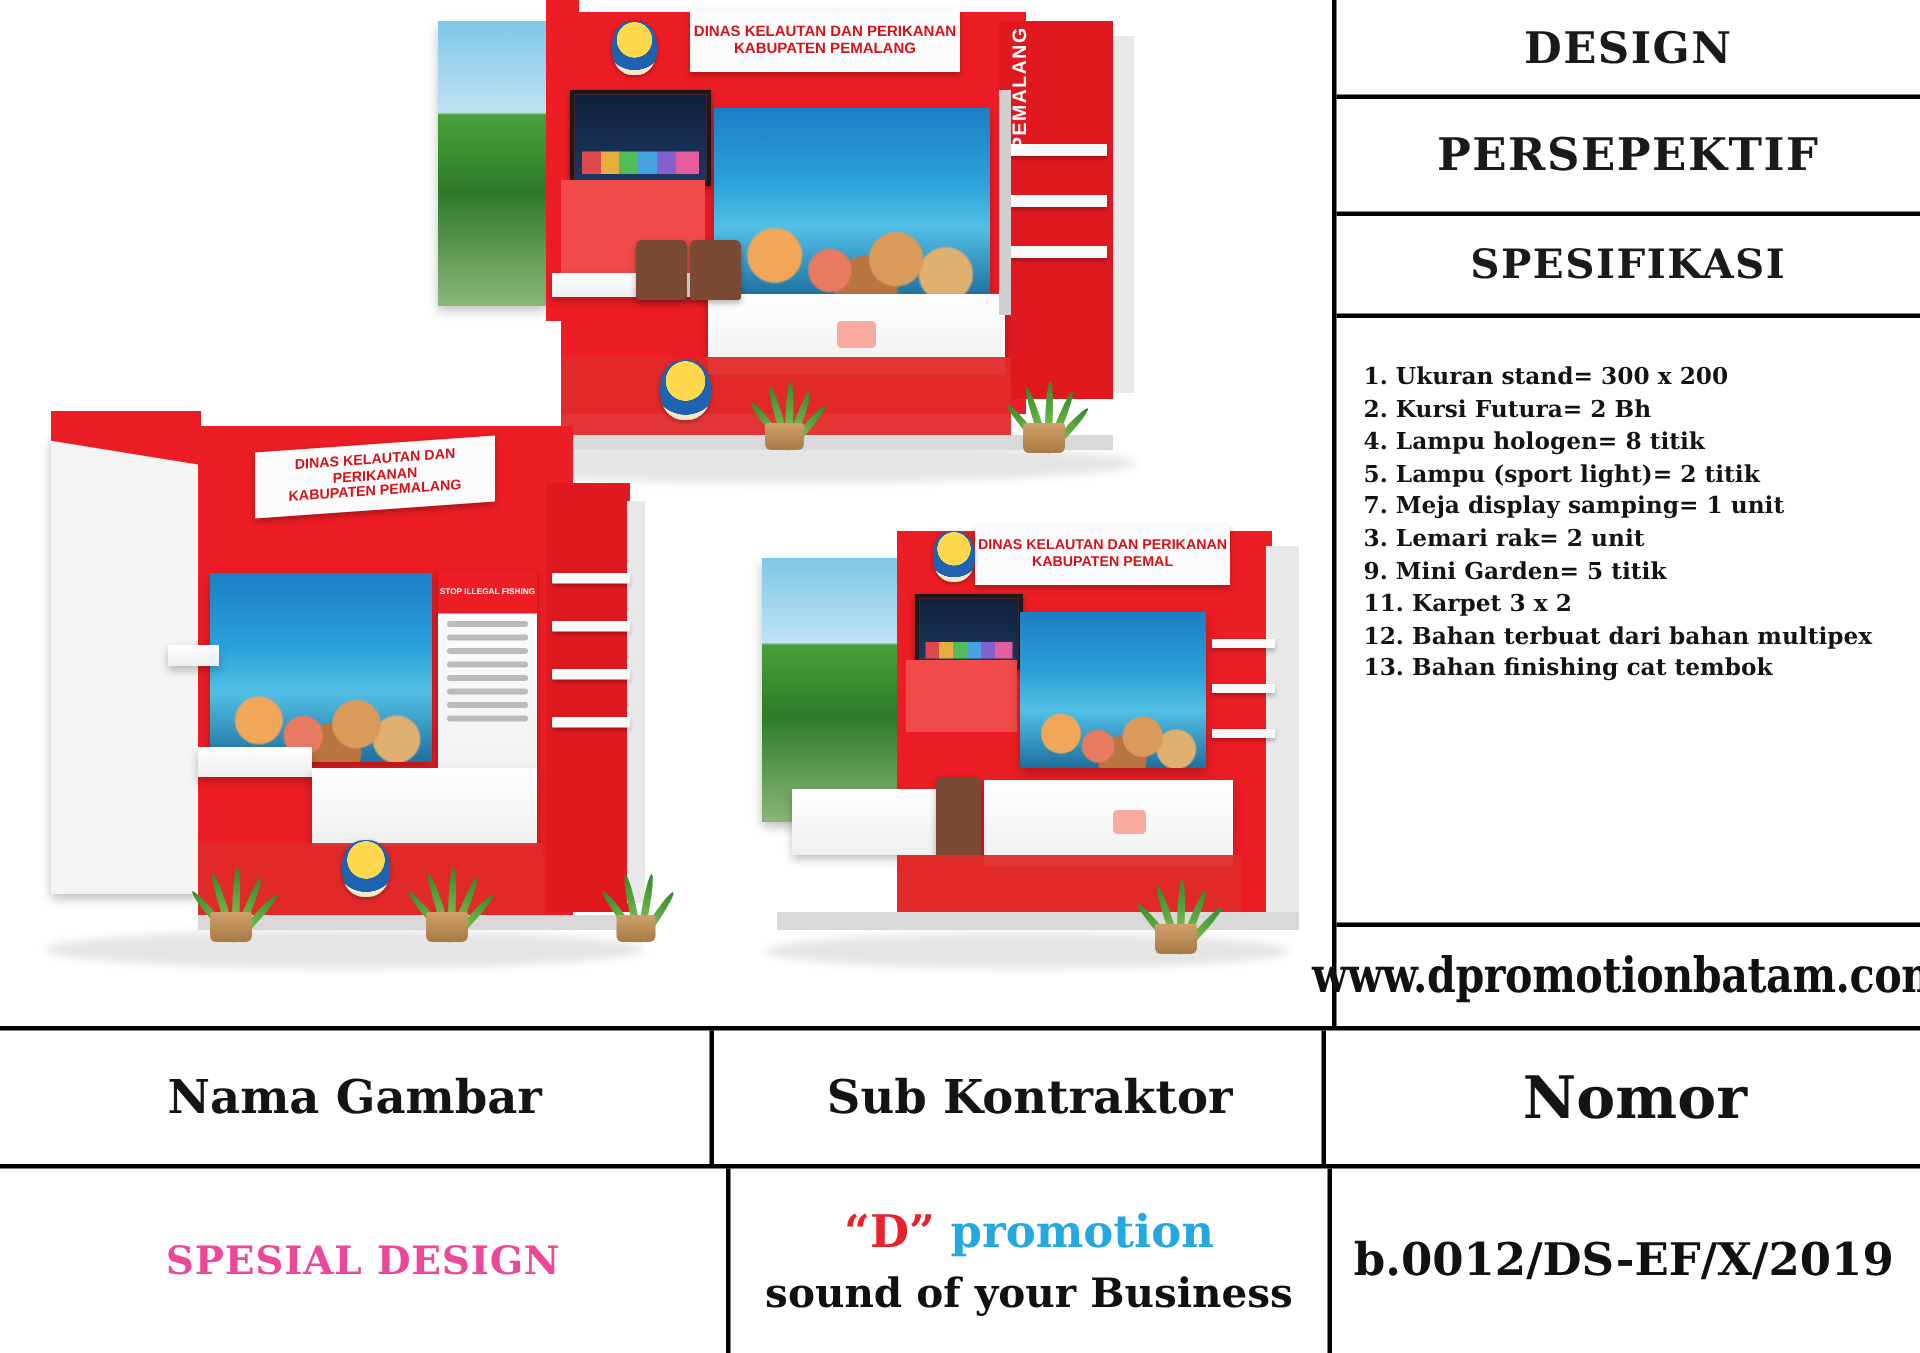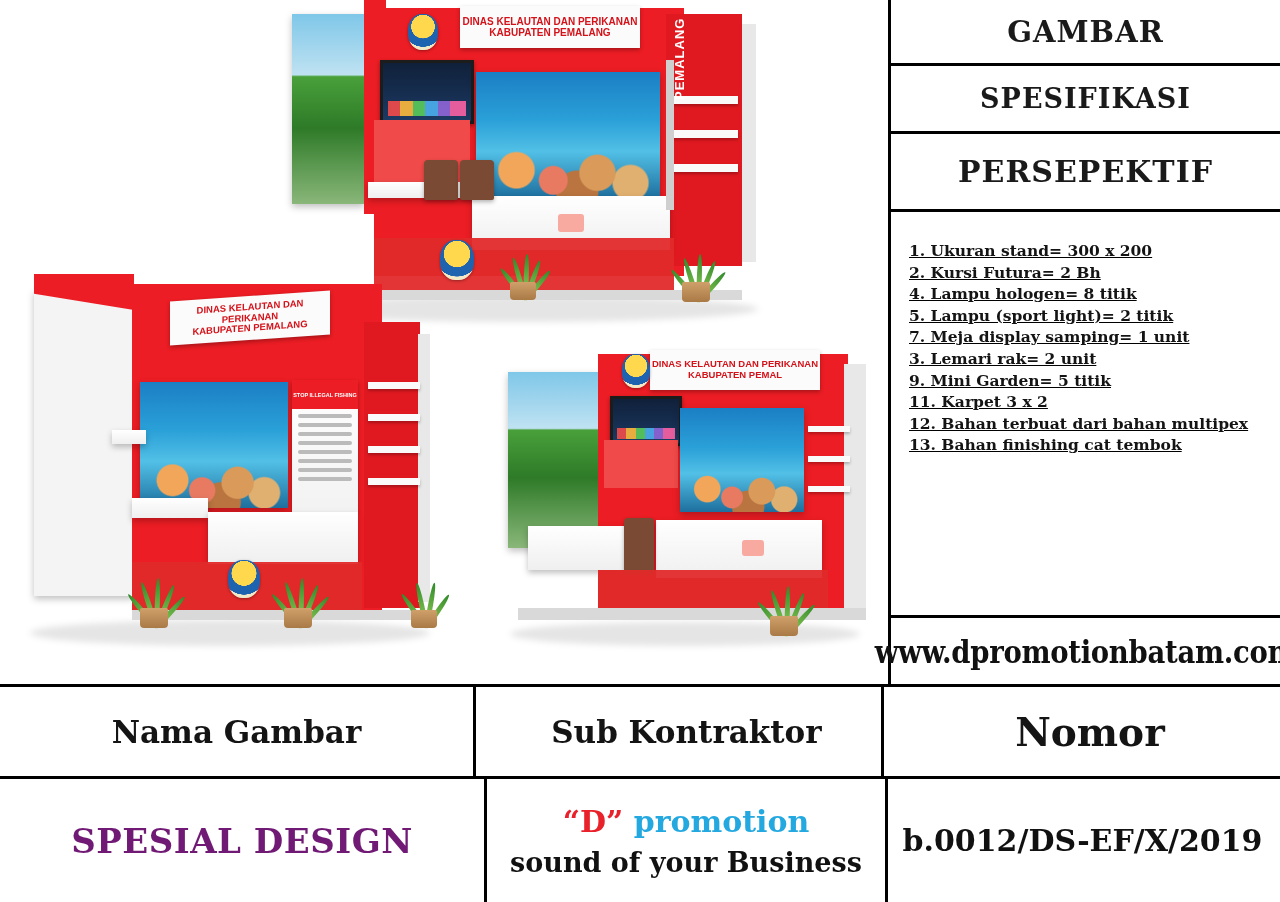--- a/index.html
+++ b/index.html
@@ -15,37 +15,37 @@
   .rbox{border-bottom:3px solid #000;box-sizing:border-box;display:flex;align-items:center;justify-content:center;text-align:center;}
   .rbox.t1{height:66px;}
   .rbox.t2{height:78px;}
   .rbox.t3{height:68px;}
   .rbox .ttl{font-weight:bold;color:#1a1a1a;letter-spacing:1px;font-family:"DejaVu Serif",serif;}
   .t1 .ttl{font-size:29px;}
   .t2 .ttl{font-size:30px;}
   .t3 .ttl{font-size:27px;}
 
   .spec-area{height:406px;border-bottom:3px solid #000;box-sizing:border-box;padding:28px 10px 10px 18px;}
-  .spec-list{list-style:none;margin:0;padding:0;text-decoration:underline;}
+  .spec-list{list-style:none;margin:0;padding:0;}
   .spec-list li{font-size:15.5px;font-weight:bold;line-height:21.6px;color:#141414;white-space:nowrap;font-family:"DejaVu Serif",serif;}
 
   .website{height:66px;display:flex;align-items:center;justify-content:center;box-sizing:border-box;}
   .website .url{font-size:27.5px;font-weight:bold;font-family:"DejaVu Serif",serif;color:#111;letter-spacing:-.3px;transform:scaleY(1.18);}
 
   
   .brow{display:flex;width:100%;box-sizing:border-box;}
   .brow.head{height:92px;border-bottom:3px solid #000;gap:16px;}
   .brow.body{height:123px;}
   .bcell{box-sizing:border-box;display:flex;flex-direction:column;align-items:center;justify-content:center;text-align:center;}
   .c1{width:487px;border-right:3px solid #000;}
   .c2{width:401px;border-right:3px solid #000;}
   .c3{width:389px;}
   .head .lbl{font-size:31px;font-weight:bold;font-family:"DejaVu Serif",serif;color:#141414;}
   .head .lbl.big{font-size:39px;}
-  .v-spesial{font-size:34px;font-weight:bold;color:#701a75;font-family:"DejaVu Serif",serif;letter-spacing:.5px;text-align:right;}
+  .v-spesial{font-size:26px;font-weight:bold;color:#ec4899;font-family:"DejaVu Serif",serif;letter-spacing:.5px;text-align:right;}
   .v-nomor{font-size:30px;font-weight:bold;font-family:"DejaVu Serif",serif;color:#111;}
   .logo-line{font-size:30px;font-weight:bold;font-family:"DejaVu Serif",serif;line-height:1.25;}
   .logo-d{color:#e8212b;}
   .logo-promotion{color:#23a8e0;}
   .tagline{font-size:27px;font-weight:bold;font-family:"DejaVu Serif",serif;color:#111;margin-top:6px;}
 
   
   .render{position:absolute;}
   .bk{position:absolute;}
   .wall-red{background:#ec1d24;}
@@ -266,27 +266,27 @@
         <div class="leaf" style="height:46px;transform:rotate(22deg);"></div>
         <div class="leaf" style="height:42px;transform:rotate(42deg);"></div>
         <div class="pot" style="width:28px;height:20px;"></div>
       </div>
     </div>
 
   </div>
 
   <div class="right-panel">
     <div class="rbox t1">
-      <div class="ttl">GAMBAR</div>
+      <div class="ttl">DESIGN</div>
+    </div>
+    <div class="rbox t2">
+      <div class="ttl">PERSEPEKTIF</div>
     </div>
     <div class="rbox t3">
       <div class="ttl">SPESIFIKASI</div>
-    </div>
-    <div class="rbox t2">
-      <div class="ttl">PERSEPEKTIF</div>
     </div>
 
     <div class="spec-area">
       <ul class="spec-list">
         <li>1. Ukuran stand= 300 x 200</li>
         <li>2. Kursi Futura= 2 Bh</li>
         <li>4. Lampu hologen= 8 titik</li>
         <li>5. Lampu (sport light)= 2 titik</li>
         <li>7. Meja display samping= 1 unit</li>
         <li>3. Lemari rak= 2 unit</li>

